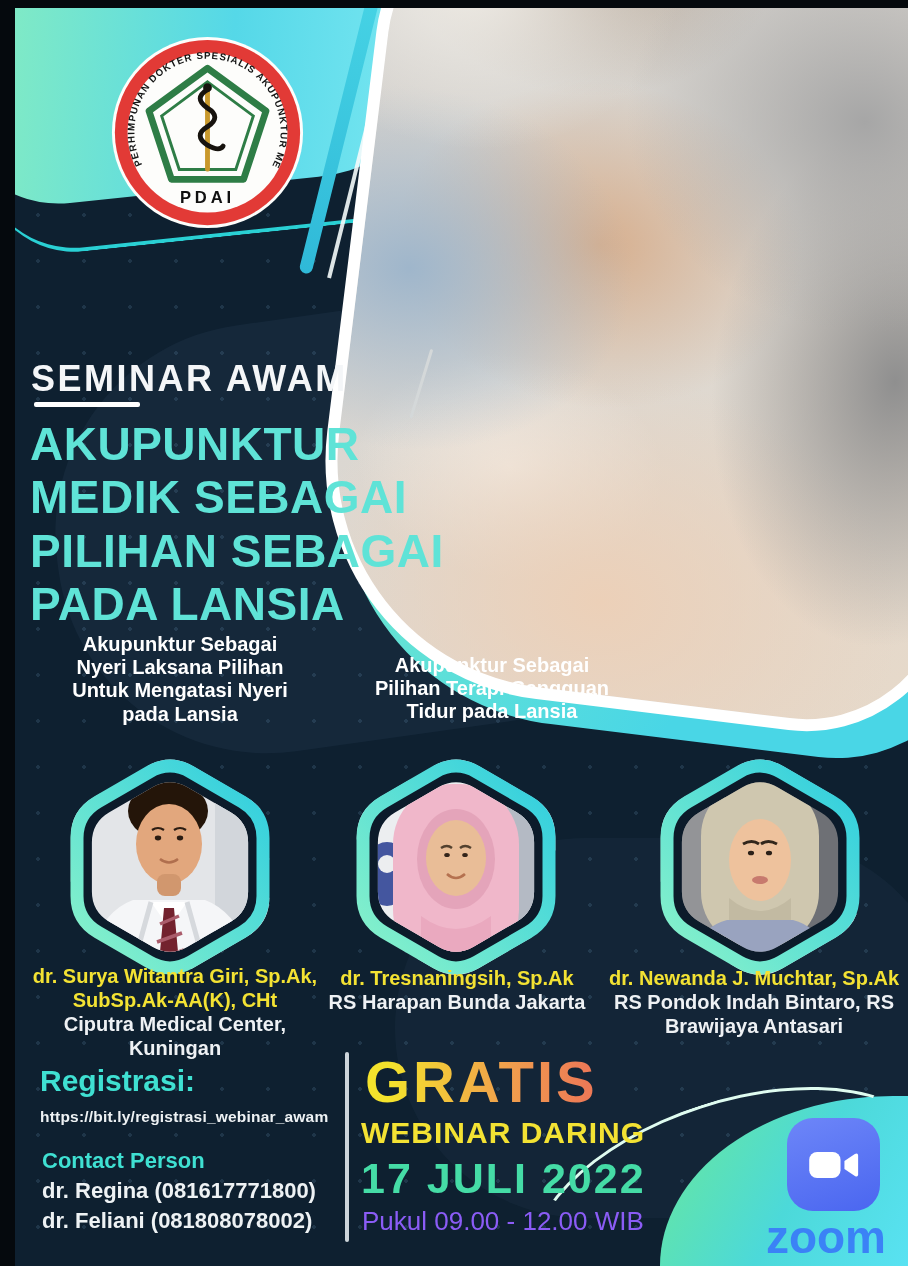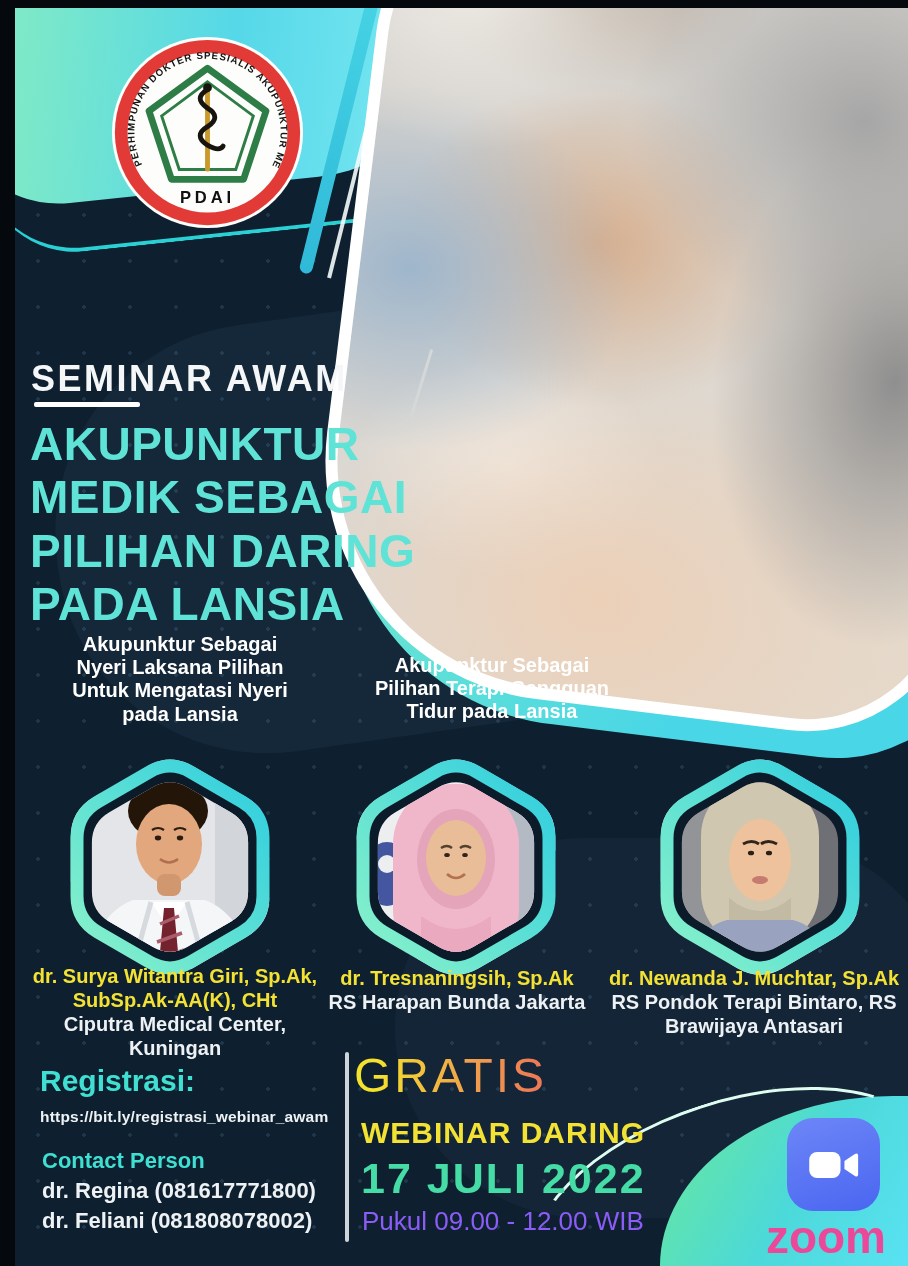--- a/index.html
+++ b/index.html
@@ -53,33 +53,33 @@
   .spk .af{font-size:20px;font-weight:bold;color:#eef1f4;}
   .spk .role{font-size:20px;font-weight:bold;color:#f3e233;margin-top:10px;letter-spacing:.5px;}
   .reg-label{left:25px;top:1056px;font-size:30px;font-weight:bold;color:#3fe0d2;z-index:9;text-align:right;}
   .reg-url{left:25px;top:1100px;font-size:15.5px;font-weight:bold;color:#eef2f4;z-index:9;
            text-decoration:none;letter-spacing:.2px;}
   .cp-label{left:27px;top:1140px;font-size:22px;font-weight:bold;color:#3fe0d2;z-index:9;}
   .cp1{left:27px;top:1170px;}
   .cp2{left:27px;top:1200px;}
   .cp{font-size:22px;font-weight:bold;color:#eef2f4;z-index:9;text-align:center;}
   .sep{left:330px;top:1044px;width:3.5px;height:190px;background:#cdd5db;border-radius:2px;z-index:9;}
-  .gratis{left:339px;top:1040px;font-size:48px;font-weight:normal;letter-spacing:3px;z-index:9;
+  .gratis{left:350px;top:1040px;font-size:58px;font-weight:bold;letter-spacing:3px;z-index:9;
           background:linear-gradient(90deg,#f4e32c 10%,#f0a04c 60%,#ed7a56 95%);
           -webkit-background-clip:text;background-clip:text;color:transparent;}
   .mode{left:346px;top:1108px;font-size:30px;font-weight:bold;color:#f3e233;letter-spacing:1px;z-index:9;}
   .date{left:346px;top:1146px;font-size:43px;font-weight:bold;color:#45dca6;letter-spacing:2px;z-index:9;}
   .time{left:347px;top:1198px;font-size:26px;color:#8b5cf6;z-index:9;}
   .zoom-arc{right:-40px;bottom:-60px;width:420px;height:220px;border:3px solid transparent;
             border-top-color:#dffcf0;border-radius:50%;transform:rotate(-18deg);z-index:6;}
   .zoom-blob{right:0;bottom:0;width:248px;height:170px;border-top-left-radius:233px 170px;z-index:5;
              background:linear-gradient(120deg,#67e79e 5%,#4cd9d9 55%,#59e2f2 100%);}
   .zoom-icon{right:28px;top:1110px;width:93px;height:93px;border-radius:26px;z-index:7;
              background:linear-gradient(160deg,#6d86f8,#4a66f0);display:flex;align-items:center;justify-content:center;}
-  .zoom-word{right:22px;top:1202px;font-size:46px;font-weight:bold;color:#ec4899;z-index:7;letter-spacing:0;}
+  .zoom-word{right:22px;top:1202px;font-size:46px;font-weight:bold;color:#3b82f6;z-index:7;letter-spacing:0;}
 </style>
 </head>
 <body>
 
 <div class="canvas">
  <div class="poster">
 
   <div class="abs dots"></div>
   <div class="abs soft sb1"></div>
   <div class="abs soft sb2"></div>
@@ -111,21 +111,21 @@
     <circle cx="100" cy="54" r="4.5" fill="#17130e"></circle>
     <text x="100" y="172" text-anchor="middle" font-size="17" font-weight="bold" letter-spacing="4" fill="#101010">PDAI</text>
   </svg>
 
   <div class="abs kicker">SEMINAR AWAM</div>
   <div class="abs kicker-rule"></div>
 
   <div class="abs title">
     <div>AKUPUNKTUR</div>
     <div>MEDIK SEBAGAI</div>
-    <div>PILIHAN DARING</div>
+    <div>PILIHAN SEBAGAI</div>
     <div>PADA LANSIA</div>
   </div>
 
   <div class="abs topic topic1">
     <div>Akupunktur Sebagai</div>
     <div>Nyeri Laksana Pilihan</div>
     <div>Untuk Mengatasi Nyeri</div>
     <div>pada Lansia</div>
   </div>
   <div class="abs topic topic2">
@@ -233,21 +233,21 @@
     <div class="nm">SubSp.Ak-AA(K), CHt</div>
     <div class="af">Ciputra Medical Center,</div>
     <div class="af">Kuningan</div>
   </div>
   <div class="spk" style="left:286px;top:958px;width:312px;">
     <div class="nm">dr. Tresnaningsih, Sp.Ak</div>
     <div class="af">RS Harapan Bunda Jakarta</div>
   </div>
   <div class="spk" style="left:586px;top:958px;width:306px;">
     <div class="nm">dr. Newanda J. Muchtar, Sp.Ak</div>
-    <div class="af">RS Pondok Terapi Bintaro, RS</div>
+    <div class="af">RS Pondok Indah Bintaro, RS</div>
     <div class="af">Brawijaya Antasari</div>
   </div>
 
   <div class="abs reg-label">Registrasi:</div>
   <a class="abs reg-url" href="#">https://bit.ly/registrasi_webinar_awam</a>
   <div class="abs cp-label">Contact Person</div>
   <div class="abs cp cp1">dr. Regina (081617771800)</div>
   <div class="abs cp cp2">dr. Feliani (081808078002)</div>
 
   <div class="abs sep"></div>

